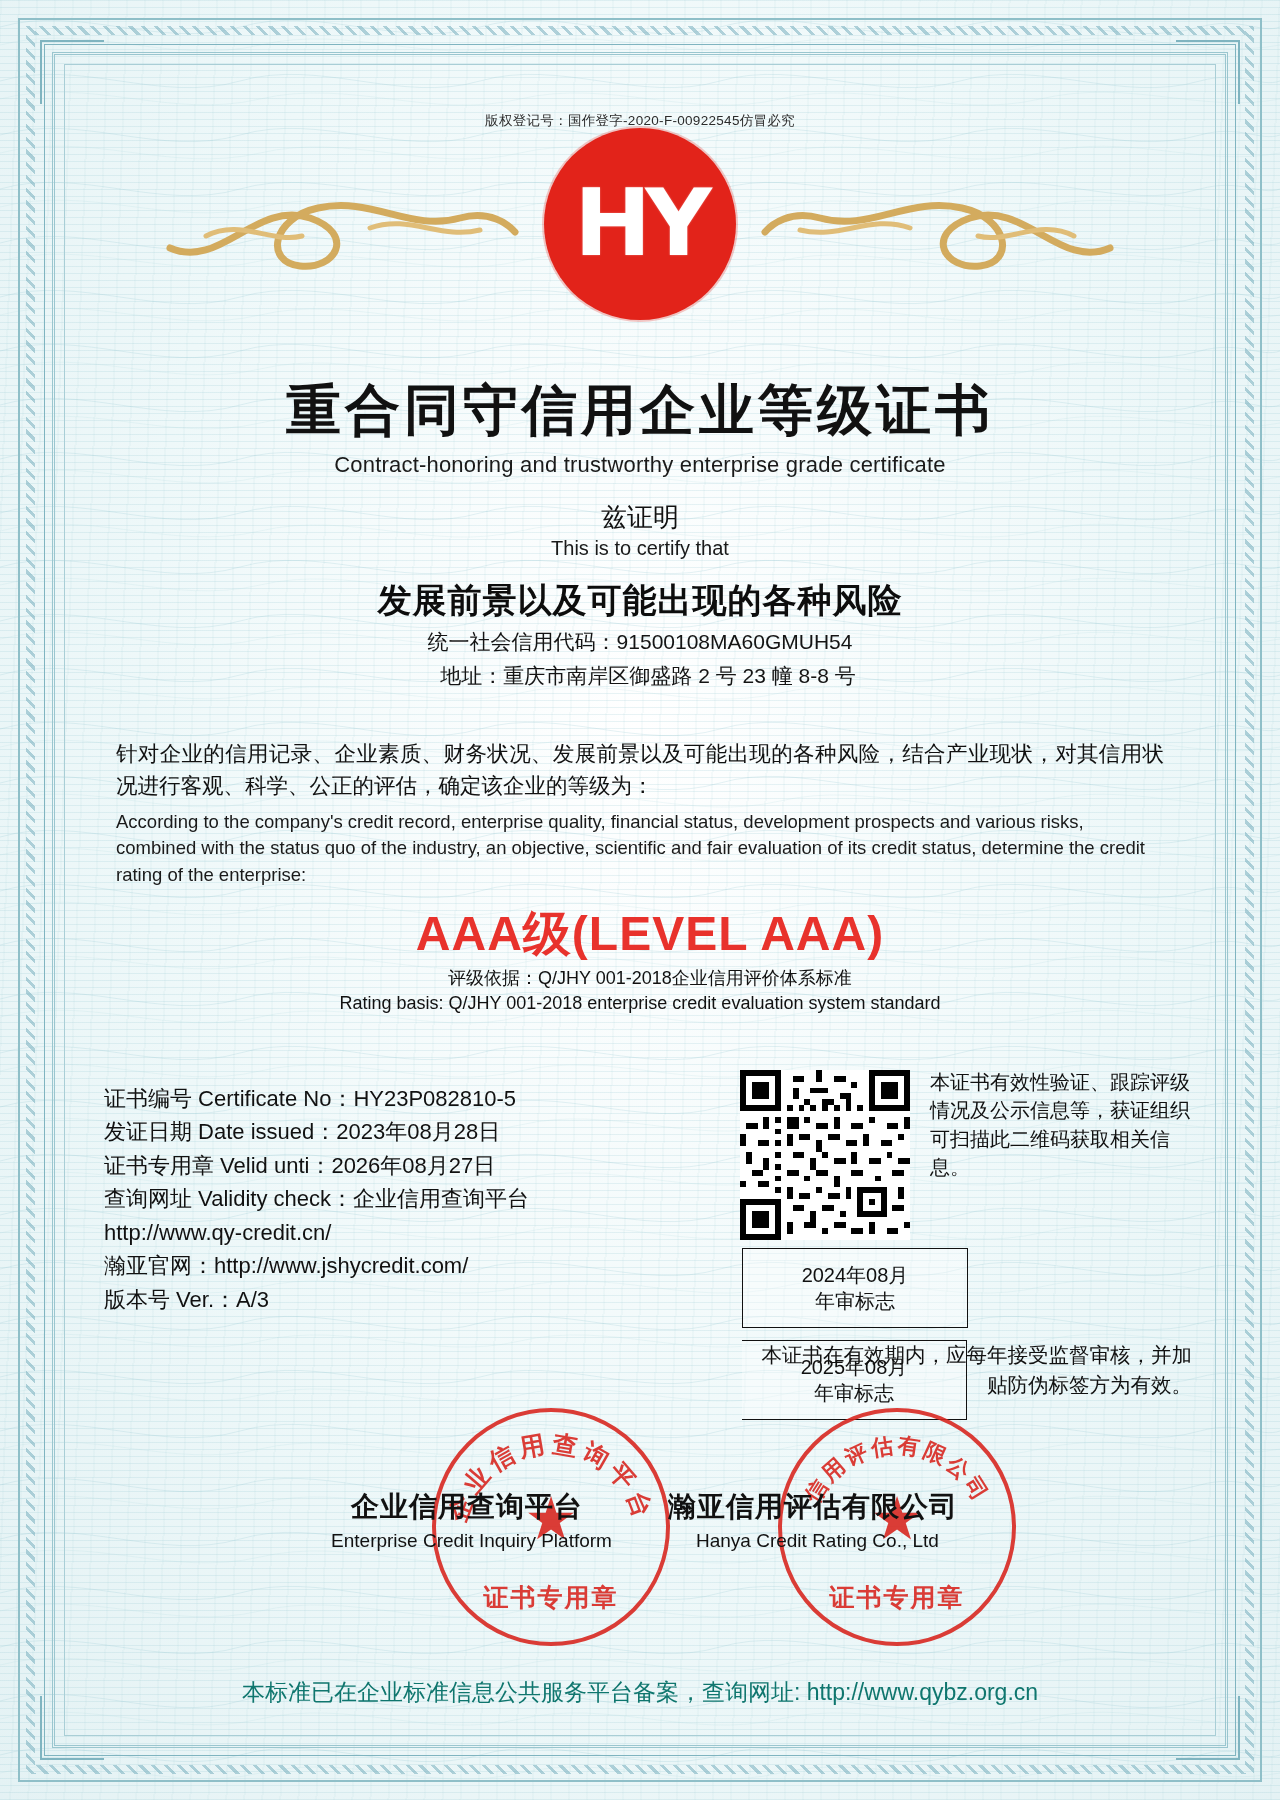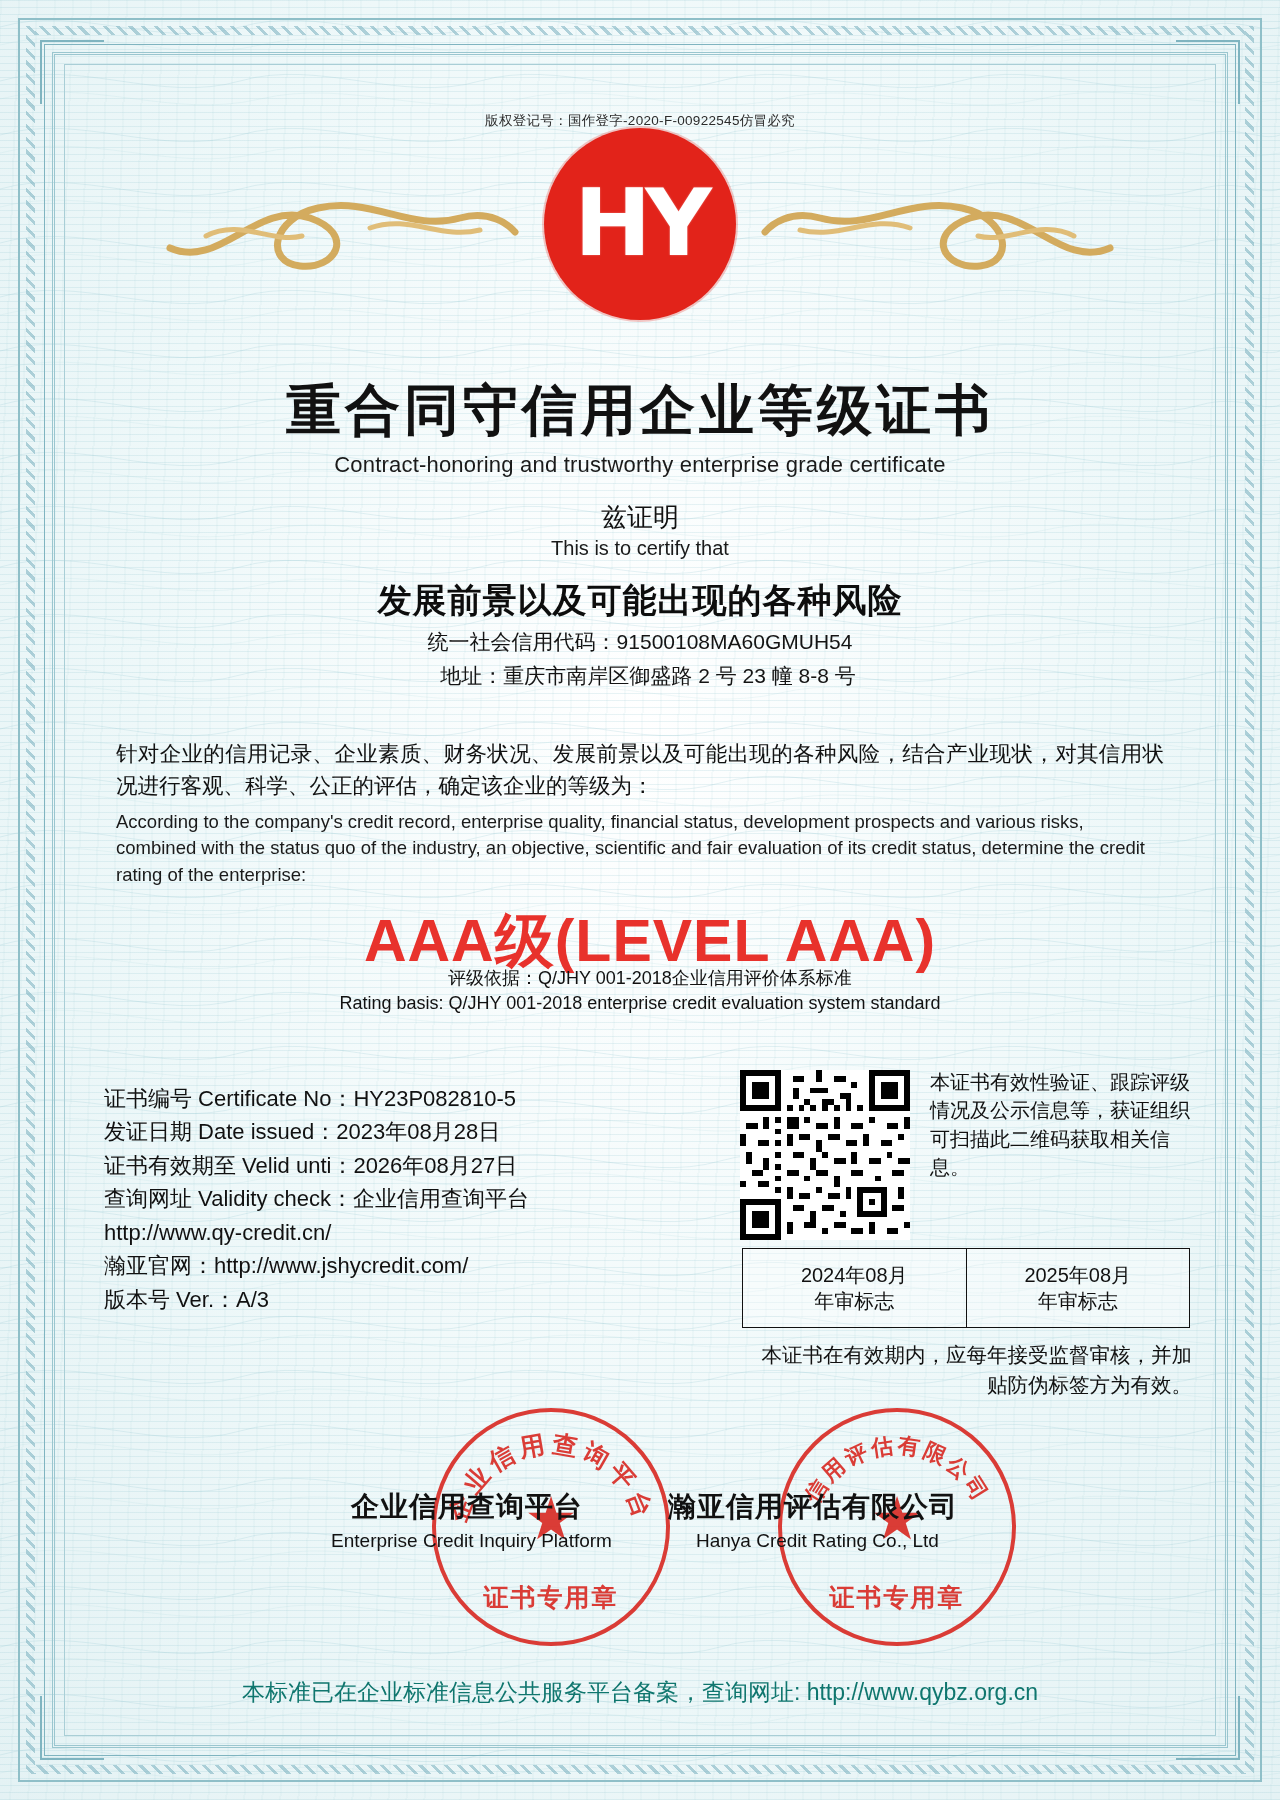--- a/index.html
+++ b/index.html
@@ -232,21 +232,21 @@
     color: #1a1a1a;
     text-align: left;
   }
 
   
   .level {
     position: absolute;
     top: 902px;
     left: 0; right: 0;
     text-align: center;
-    font-size: 59px;
+    font-size: 48px;
     font-weight: 700;
     color: #e8322c;
     letter-spacing: 1px;
     padding-left: 20px;
   }
   .basis-cn {
     position: absolute;
     top: 966px;
     left: 0; right: 0;
     text-align: center;
@@ -296,21 +296,22 @@
     line-height: 1.42;
     color: #111;
   }
 
   .stamps-row {
     position: absolute;
     left: 742px;
     top: 1248px;
     width: 448px;
     display: flex;
-    gap: 0;
+    gap: 12px;
+    flex-direction: column;
   }
   .year-box {
     width: 50%;
     height: 78px;
     border: 1.6px solid #111;
     display: flex;
     flex-direction: column;
     align-items: center;
     justify-content: center;
     font-size: 20px;
@@ -462,21 +463,21 @@
     <div class="para-en">According to the company's credit record, enterprise quality, financial status, development prospects and various risks, combined with the status quo of the industry, an objective, scientific and fair evaluation of its credit status, determine the credit rating of the enterprise:</div>
   </div>
 
   <div class="level">AAA级(LEVEL AAA)</div>
   <div class="basis-cn">评级依据：Q/JHY 001-2018企业信用评价体系标准</div>
   <div class="basis-en">Rating basis: Q/JHY 001-2018 enterprise credit evaluation system standard</div>
 
   <div class="details">
     <div class="line">证书编号 Certificate No：HY23P082810-5</div>
     <div class="line">发证日期 Date issued：2023年08月28日</div>
-    <div class="line">证书有效期至 Velid unti：2026年08月27日</div>
+    <div class="line">证书专用章 Velid unti：2026年08月27日</div>
     <div class="line">查询网址 Validity check：企业信用查询平台</div>
     <div class="line">http://www.qy-credit.cn/</div>
     <div class="line">瀚亚官网：http://www.jshycredit.com/</div>
     <div class="line">版本号 Ver.：A/3</div>
   </div>
 
   <div class="qr-block">
     <svg class="qr-img" viewBox="0 0 29 29" shape-rendering="crispEdges">
       <rect width="29" height="29" fill="#ffffff"></rect>
       <g fill="#000000">

